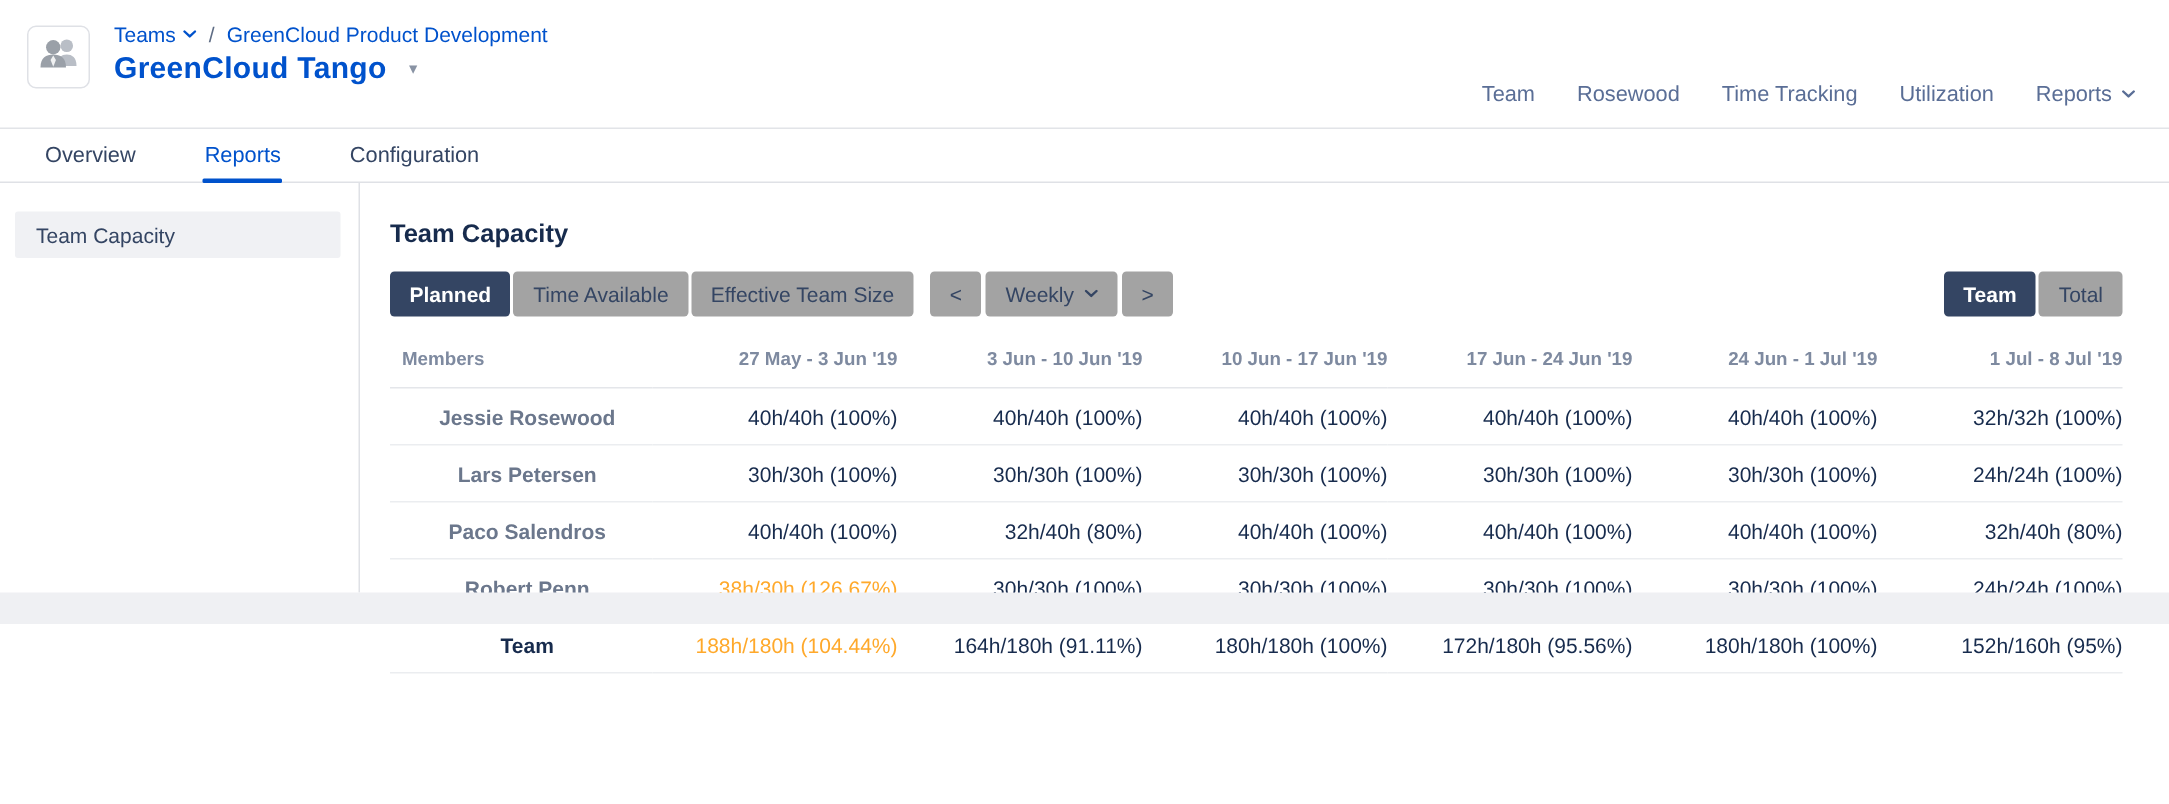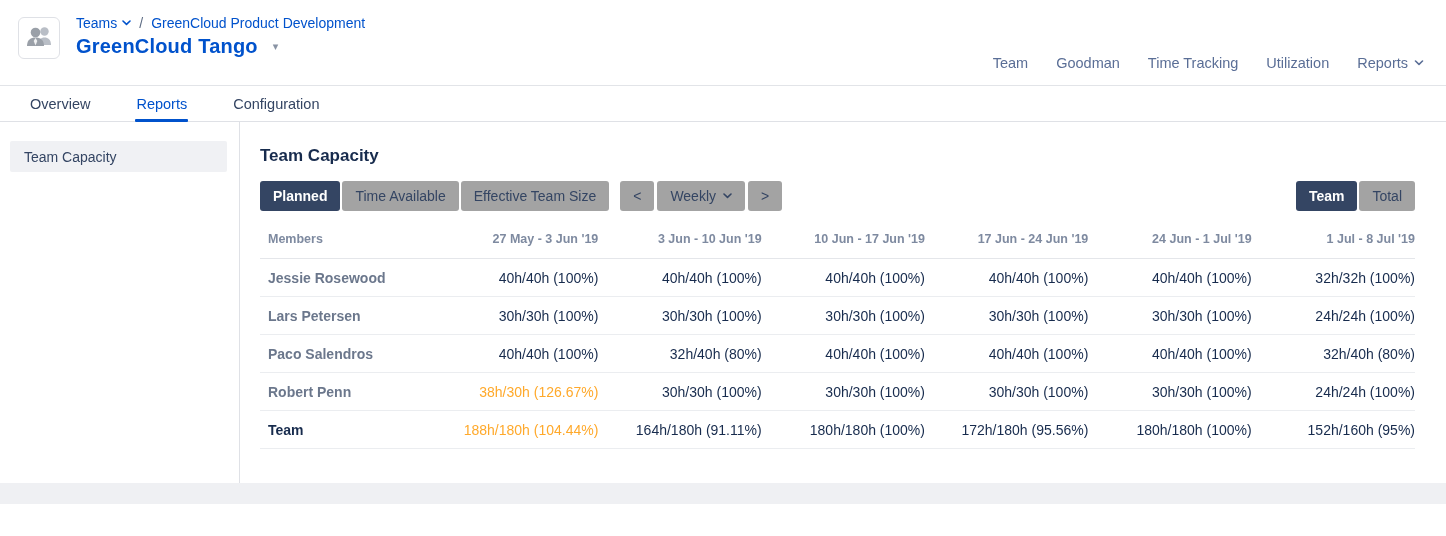--- a/index.html
+++ b/index.html
@@ -2,21 +2,21 @@
 <html><head>
 <meta charset="utf-8">
 <style>
   * { box-sizing: border-box; }
   html,body { margin:0; padding:0; }
   body {
     width:1446px; height:536px; overflow:hidden;
     font-family:"Liberation Sans", sans-serif;
     color:#172B4D; background:#FFFFFF;
   }
-  .app { display:flex; flex-direction:column; width:1446px; height:504px; }
+  .app { display:flex; flex-direction:column; width:1446px; height:416px; }
 
   
   .header { height:85px; padding:12px 22px 0 18px; display:flex; flex-shrink:0; }
   .avatar {
     width:42px; height:42px; margin-top:5px;
     border:1px solid #DFE1E6; border-radius:6px; background:#fff;
     display:flex; align-items:center; justify-content:center; flex-shrink:0;
   }
   .header-text { margin-left:16px; }
   .breadcrumb { display:flex; align-items:center; font-size:14px; margin-top:3px; }
@@ -73,21 +73,21 @@
   table.capacity th {
     font-size:12.5px; font-weight:bold; color:#7E8AA0;
     padding:0 0 12px 0; text-align:right; white-space:nowrap;
     border-bottom:1px solid #E4E6EA;
   }
   table.capacity th.first { text-align:left; width:175px; padding-left:8px; }
   table.capacity td {
     height:38px; font-size:14px; text-align:right; white-space:nowrap;
     color:#172B4D; border-bottom:1px solid #EBEDF0; padding:0;
   }
-  table.capacity td.name { text-align:left; font-weight:bold; color:#6B778C; padding-left:8px; }
+  table.capacity td.name { text-align:center; font-weight:bold; color:#6B778C; padding-left:8px; }
   table.capacity tr.total-row td.name { color:#172B4D; }
   table.capacity td.value.over { color:#FFA92B; }
 
   
   .footer { height:21px; flex-shrink:0; background:#EFF0F3; }
 </style>
 </head>
 <body>
 
 <div class="app">
@@ -121,21 +121,21 @@
         <span class="team-title">GreenCloud Tango</span>
         <span class="title-caret">▾</span>
       </div>
     </div>
     <div class="header-nav">
         <span class="nav-link">
     <span>Team</span>
 
   </span>
         <span class="nav-link">
-    <span>Goodman</span>
+    <span>Rosewood</span>
 
   </span>
         <span class="nav-link">
     <span>Time Tracking</span>
 
   </span>
         <span class="nav-link">
     <span>Utilization</span>
 
   </span>

